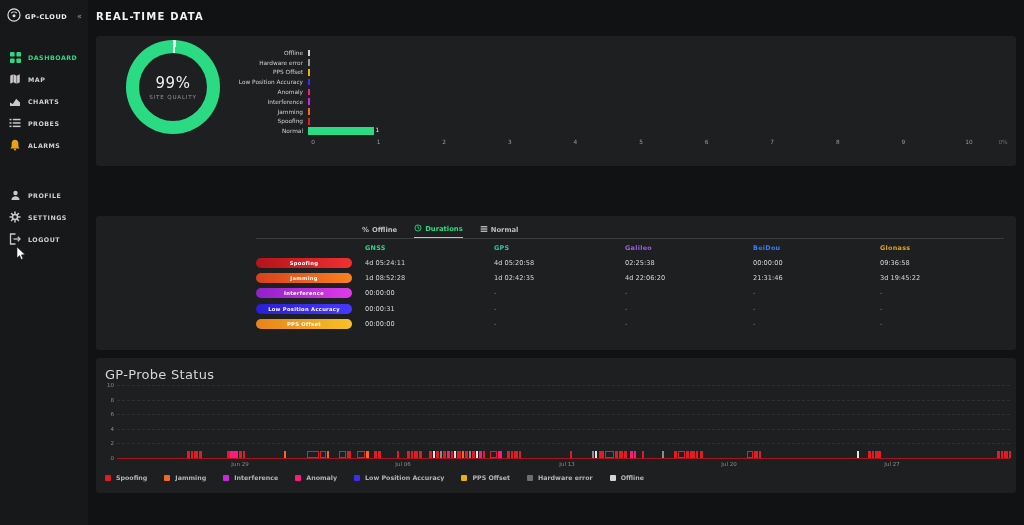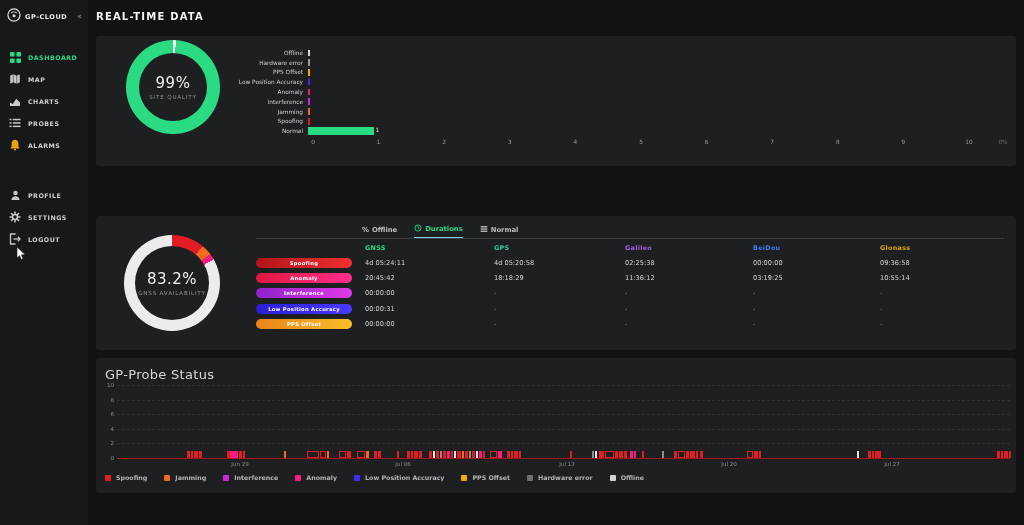--- a/index.html
+++ b/index.html
@@ -288,26 +288,20 @@
             <span class="ic"><svg width="8" height="8" viewBox="0 0 12 12">
                 <g fill="#bdbdbd">
                   <rect x="1" y="1.6" width="10" height="2"></rect>
                   <rect x="1" y="5" width="10" height="2"></rect>
                   <rect x="1" y="8.4" width="10" height="2"></rect>
                 </g>
               </svg></span>
             <span>Normal</span>
           </div>
         </div>
-      <div class="donut" id="donut-avail" style="left: 28px; top: 19px; width: 96px; height: 96px; background: conic-gradient(rgb(225, 28, 36) 0%, rgb(225, 28, 36) 11.1%, rgb(242, 105, 31) 11.1%, rgb(242, 105, 31) 14.7%, rgb(251, 26, 125) 14.7%, rgb(251, 26, 125) 16.8%, rgb(236, 236, 236) 16.8%, rgb(236, 236, 236) 100%);">
-        <div class="hole" style="left:11px;top:11px;width:74px;height:74px;">
-          <div class="big">83.2%</div>
-          <div class="sub">GNSS AVAILABILITY</div>
-        </div>
-      </div>
       <div class="dtable" id="dtable">
           <div class="dt-grid dt-head">
             <div></div>
             <div style="color: rgb(43, 219, 132);">GNSS</div>
             <div style="color: rgb(44, 199, 165);">GPS</div>
             <div style="color: rgb(163, 92, 232);">Galileo</div>
             <div style="color: rgb(61, 125, 245);">BeiDou</div>
             <div style="color: rgb(217, 165, 20);">Glonass</div>
           </div>
           <div class="dt-grid">
@@ -315,27 +309,27 @@
               <div class="pill" style="background: linear-gradient(90deg, rgb(179, 19, 27), rgb(240, 48, 48));">Spoofing</div>
             </div>
             <div class="dt-cell">4d 05:24:11</div>
             <div class="dt-cell">4d 05:20:58</div>
             <div class="dt-cell">02:25:38</div>
             <div class="dt-cell">00:00:00</div>
             <div class="dt-cell">09:36:58</div>
           </div>
           <div class="dt-grid">
             <div class="dt-cell">
-              <div class="pill" style="background: linear-gradient(90deg, rgb(223, 24, 64), rgb(255, 45, 140));">Anomaly</div>
-            </div>
-            <div class="dt-cell">20:45:42</div>
-            <div class="dt-cell">18:18:29</div>
-            <div class="dt-cell">11:36:12</div>
-            <div class="dt-cell">03:19:25</div>
-            <div class="dt-cell">10:55:14</div>
+              <div class="pill" style="background: linear-gradient(90deg, rgb(216, 64, 28), rgb(249, 130, 28));">Jamming</div>
+            </div>
+            <div class="dt-cell">1d 08:52:28</div>
+            <div class="dt-cell">1d 02:42:35</div>
+            <div class="dt-cell">4d 22:06:20</div>
+            <div class="dt-cell">21:31:46</div>
+            <div class="dt-cell">3d 19:45:22</div>
           </div>
           <div class="dt-grid">
             <div class="dt-cell">
               <div class="pill" style="background: linear-gradient(90deg, rgb(143, 34, 201), rgb(224, 58, 232));">Interference</div>
             </div>
             <div class="dt-cell">00:00:00</div>
             <div class="dt-cell" style="color: rgb(138, 138, 138);">-</div>
             <div class="dt-cell" style="color: rgb(138, 138, 138);">-</div>
             <div class="dt-cell" style="color: rgb(138, 138, 138);">-</div>
             <div class="dt-cell" style="color: rgb(138, 138, 138);">-</div>

